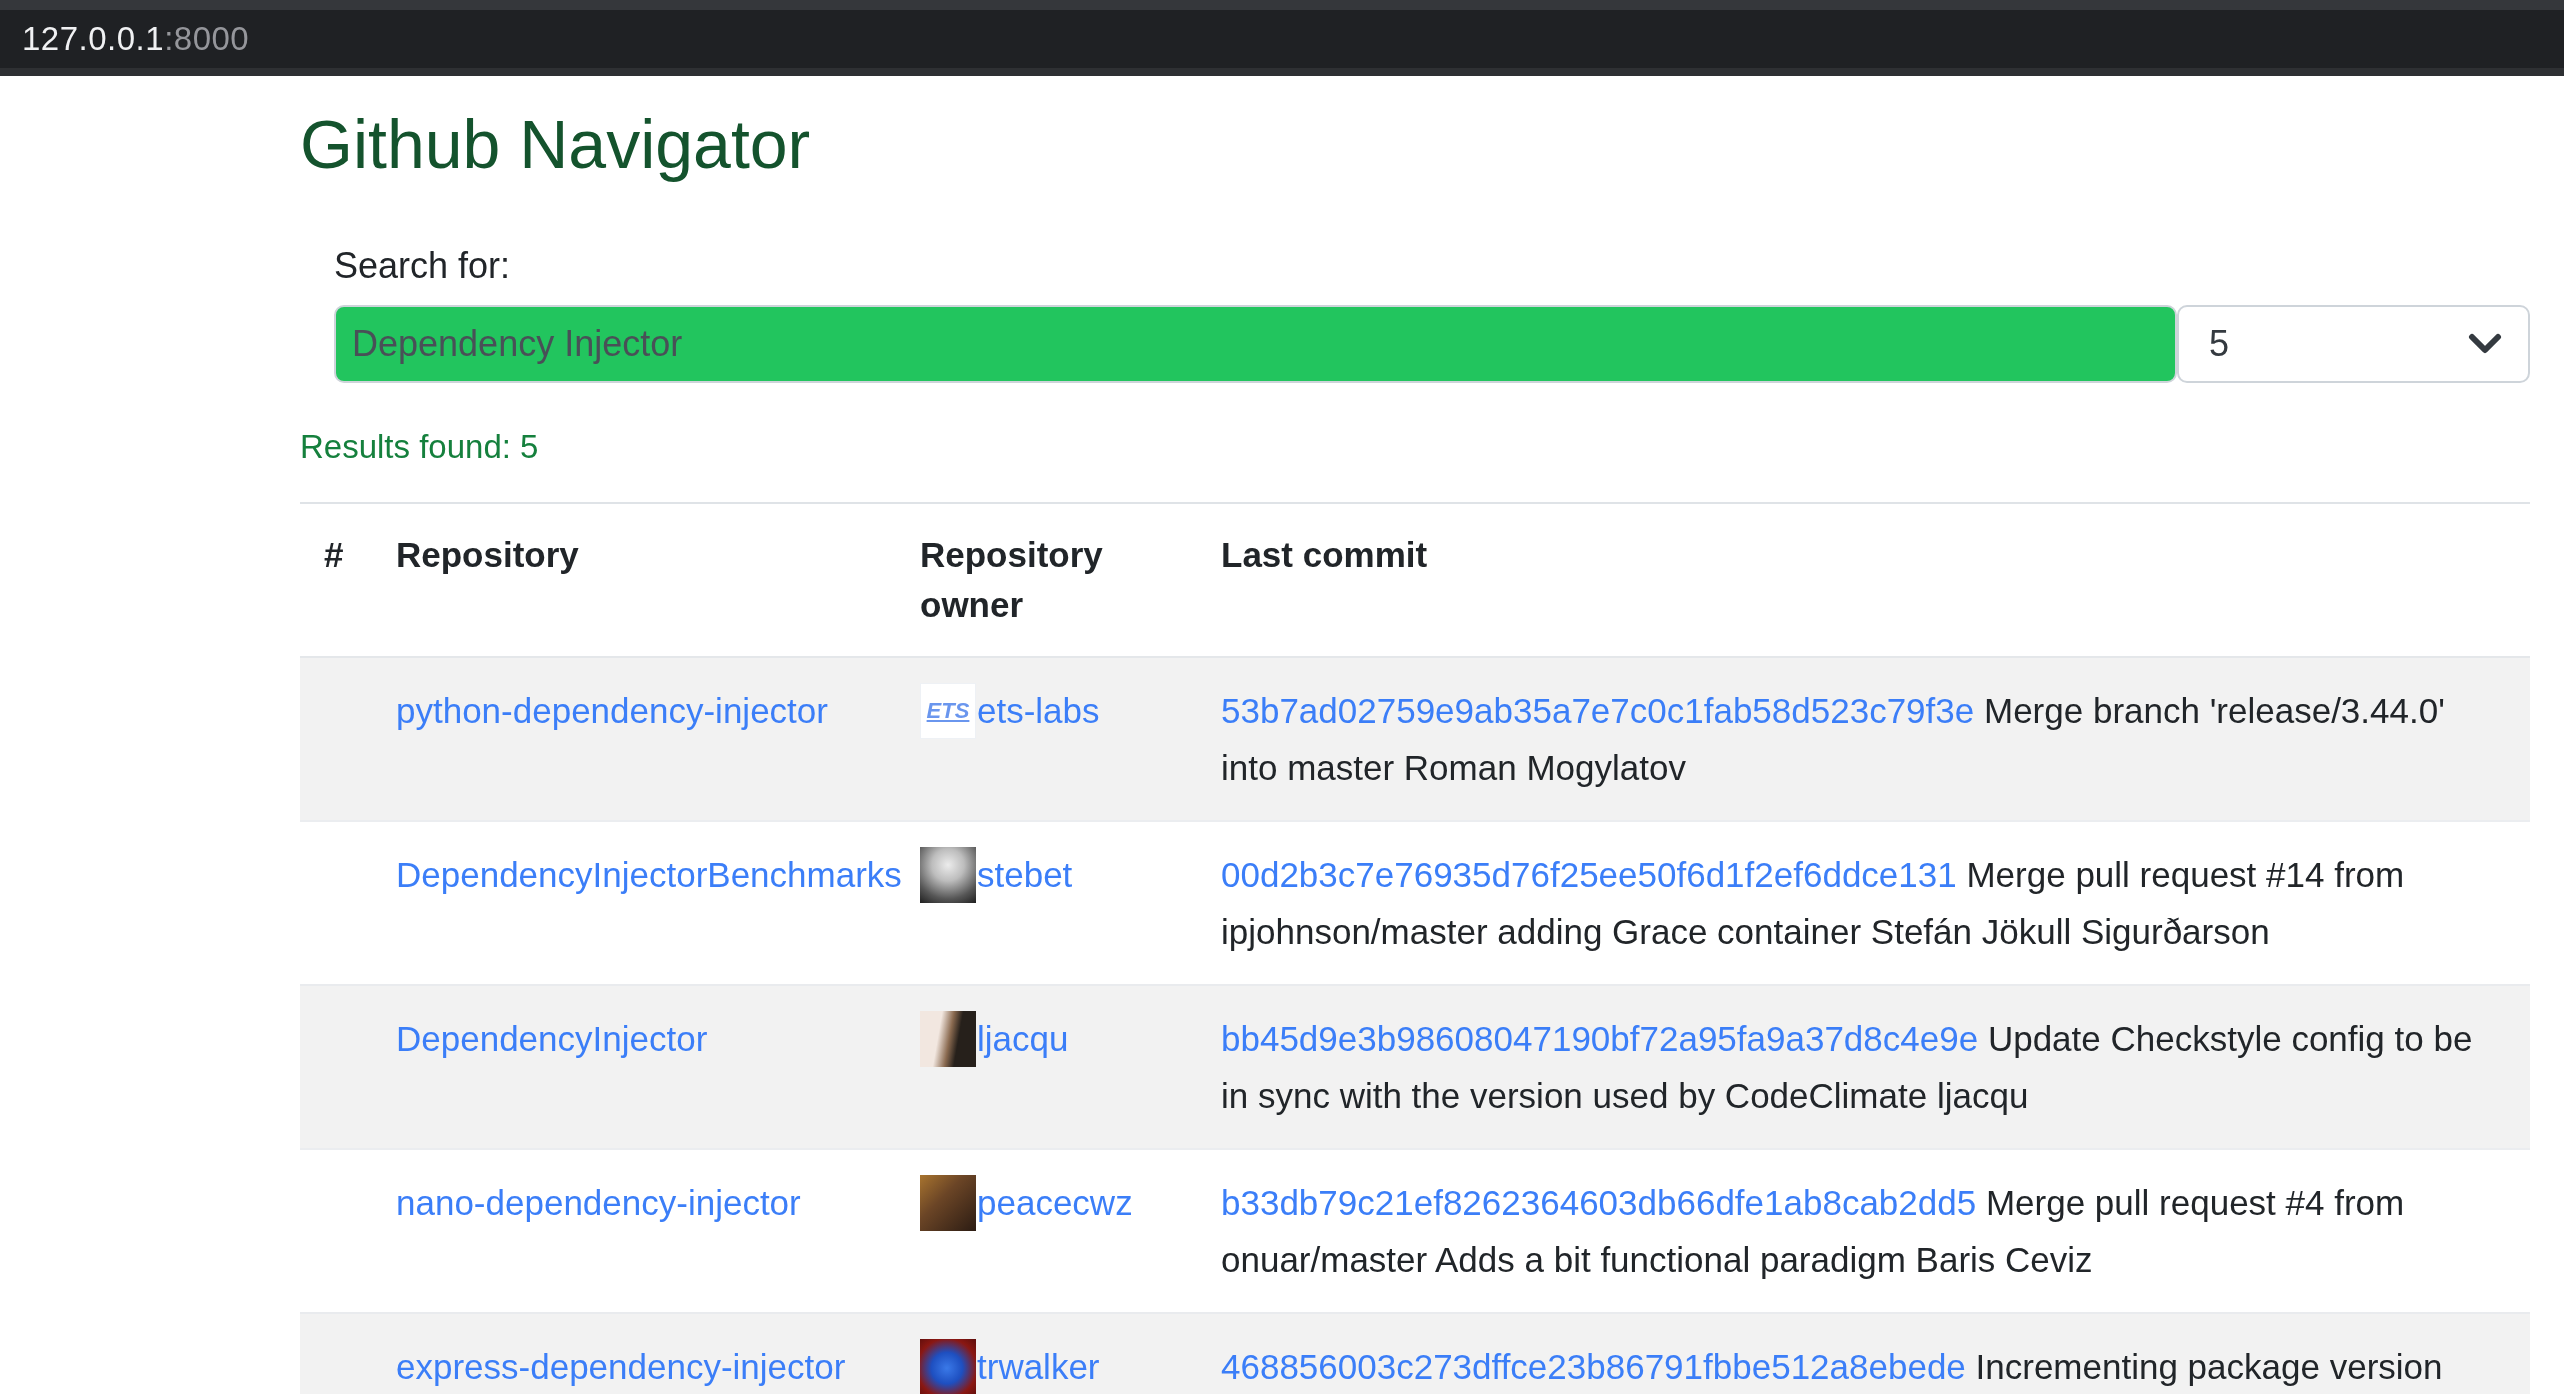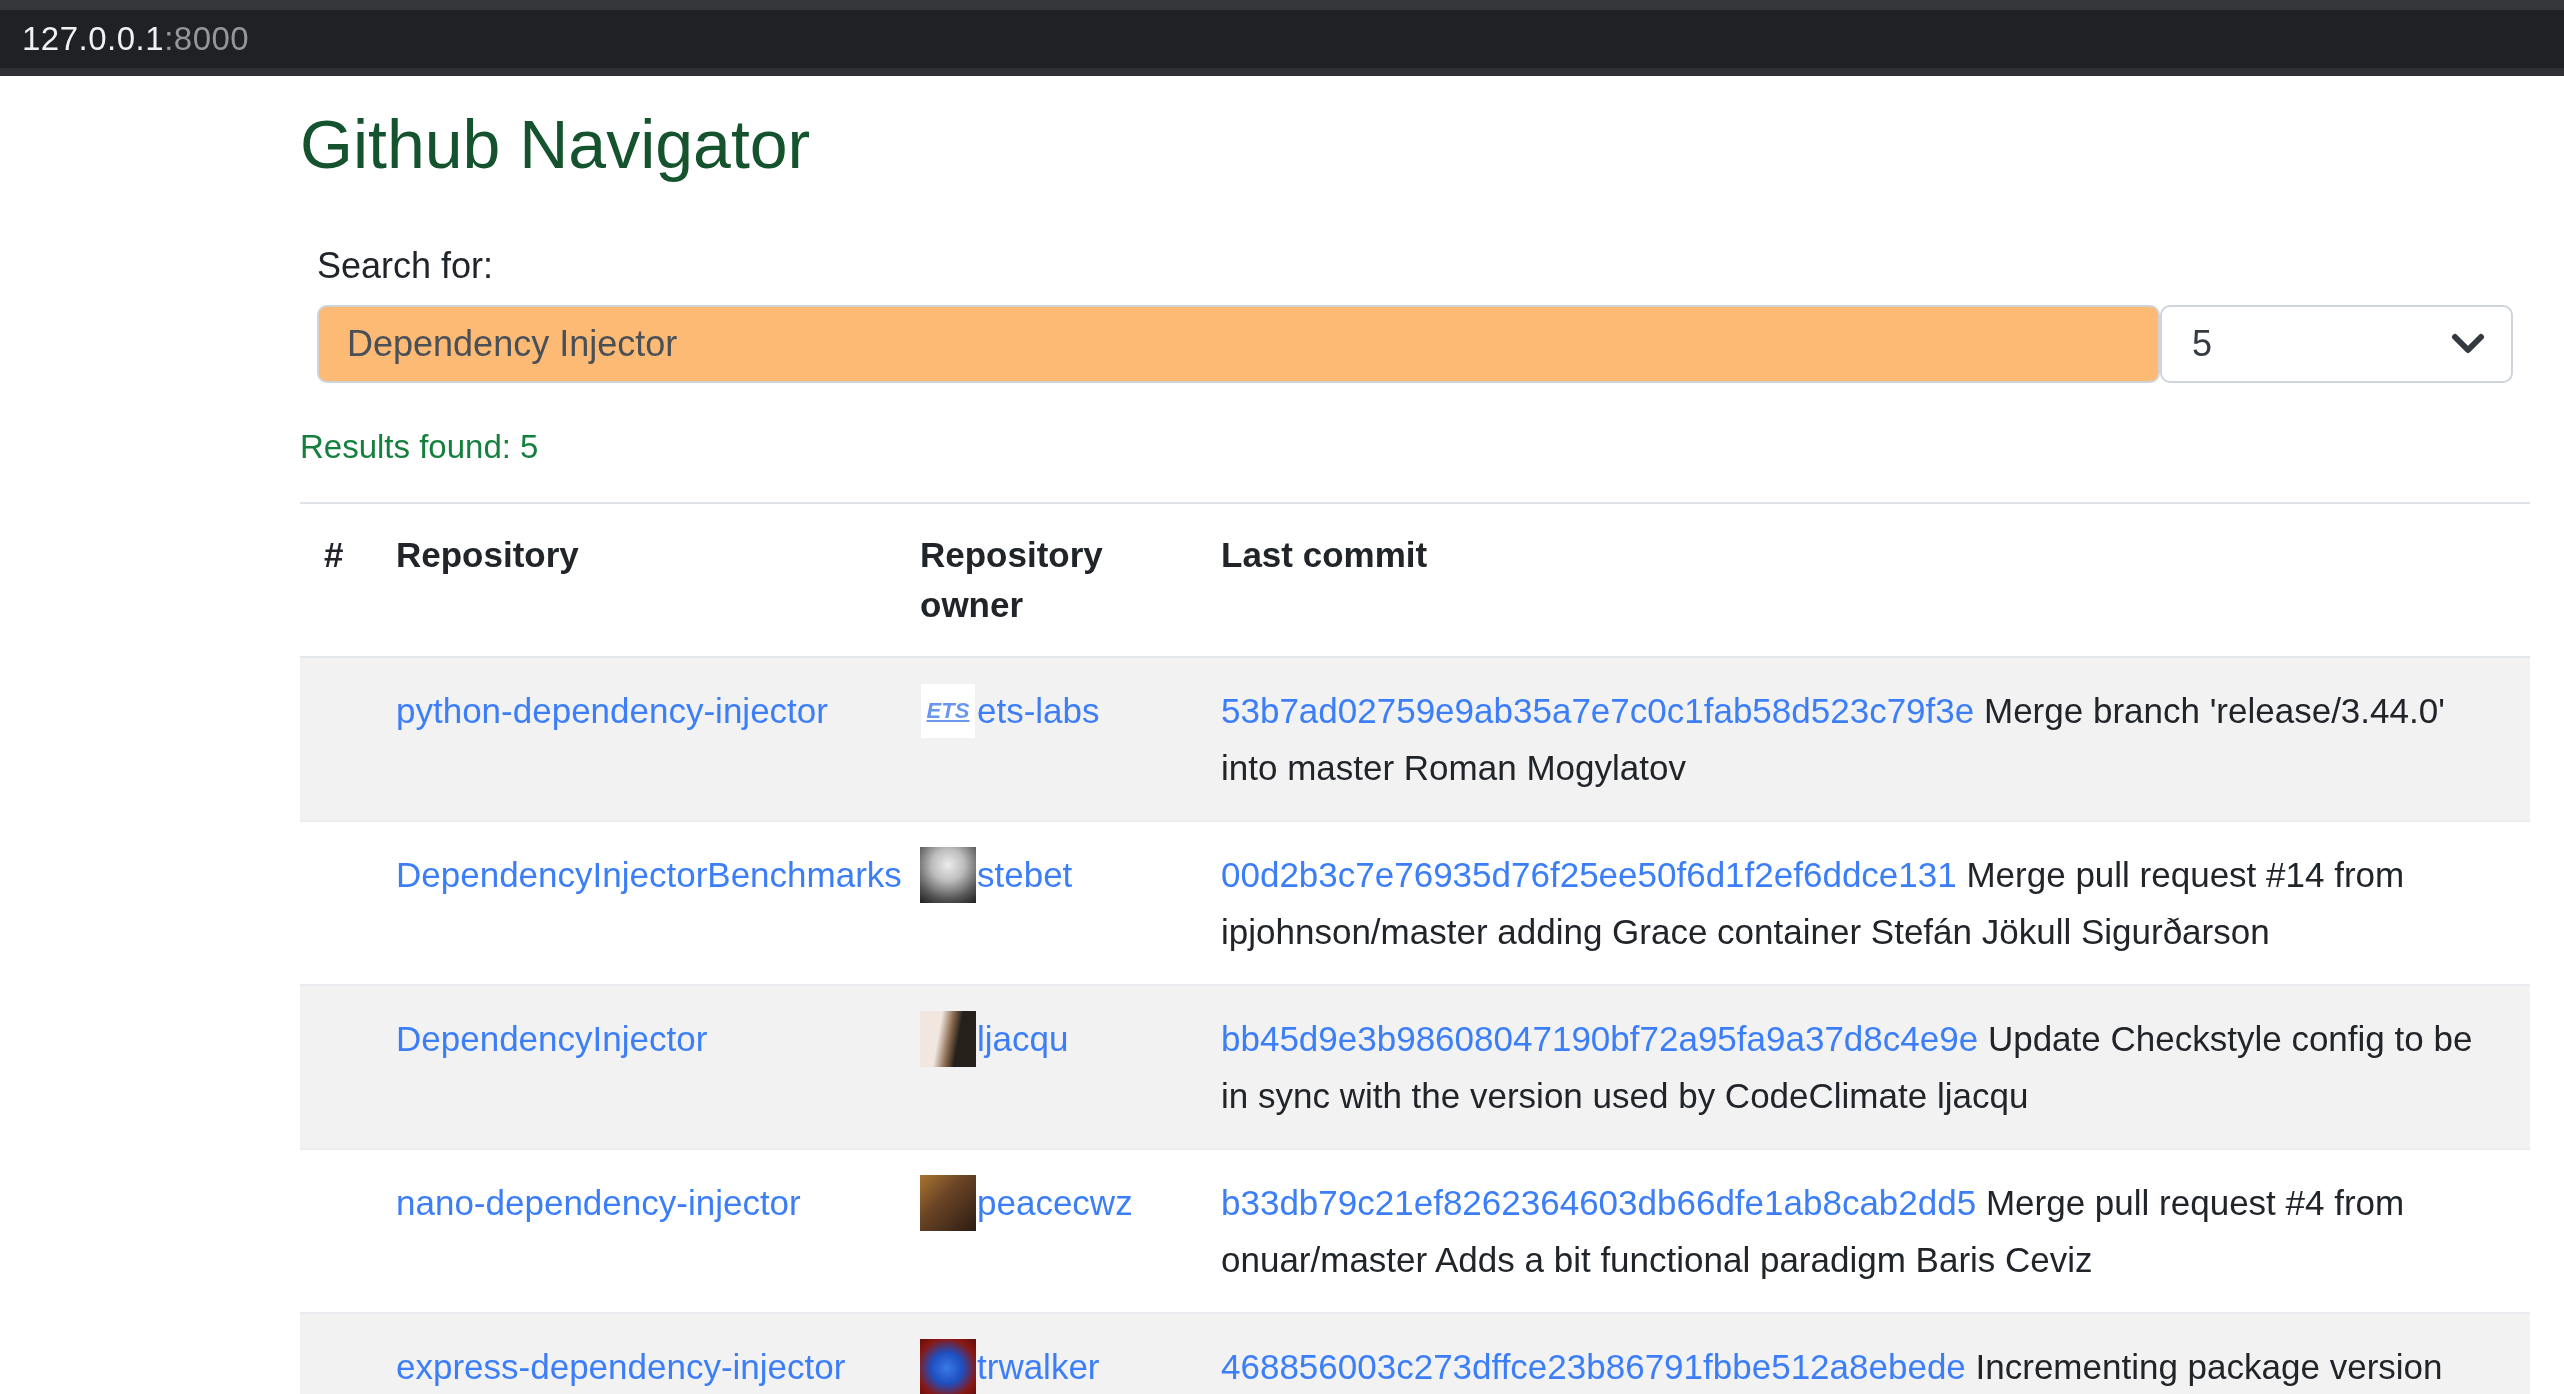--- a/index.html
+++ b/index.html
@@ -26,32 +26,32 @@
   .container { padding:22px 34px 0 300px; width:2564px; }
   .content { width:2230px; }
 
   h1.page-title {
     margin:0; padding:0;
     font-size:68px; line-height:92px; font-weight:400; color:#14532d;
   }
 
   .form-row {
     margin-top:55px;
-    display:flex; justify-content:center; align-items:flex-end;
+    display:flex; justify-content:flex-end; align-items:flex-end;
   }
   .field-label { display:block; font-size:36px; margin-bottom:18px; color:#212529; }
   .search-col { width:1843px; }
   .limit-col  { width:353px; }
 
   .text-input {
     width:100%; height:78px;
     border:2px solid #ced4da; border-radius:10px;
-    font-size:36px; color:#495057; padding:0 28px;
+    font-size:36px; color:#495057; padding:0 16px;
     font-family:"Liberation Sans", sans-serif;
-    background:#fdba74; outline:none;
+    background:#22c55e; outline:none;
   }
   .select-box {
     width:100%; height:78px;
     border:2px solid #ced4da; border-radius:10px;
     display:flex; align-items:center; justify-content:space-between;
     padding:0 26px 0 30px;
     font-size:36px; color:#343a40; background:#fff; cursor:pointer;
   }
   .chevron svg { display:block; }
 

